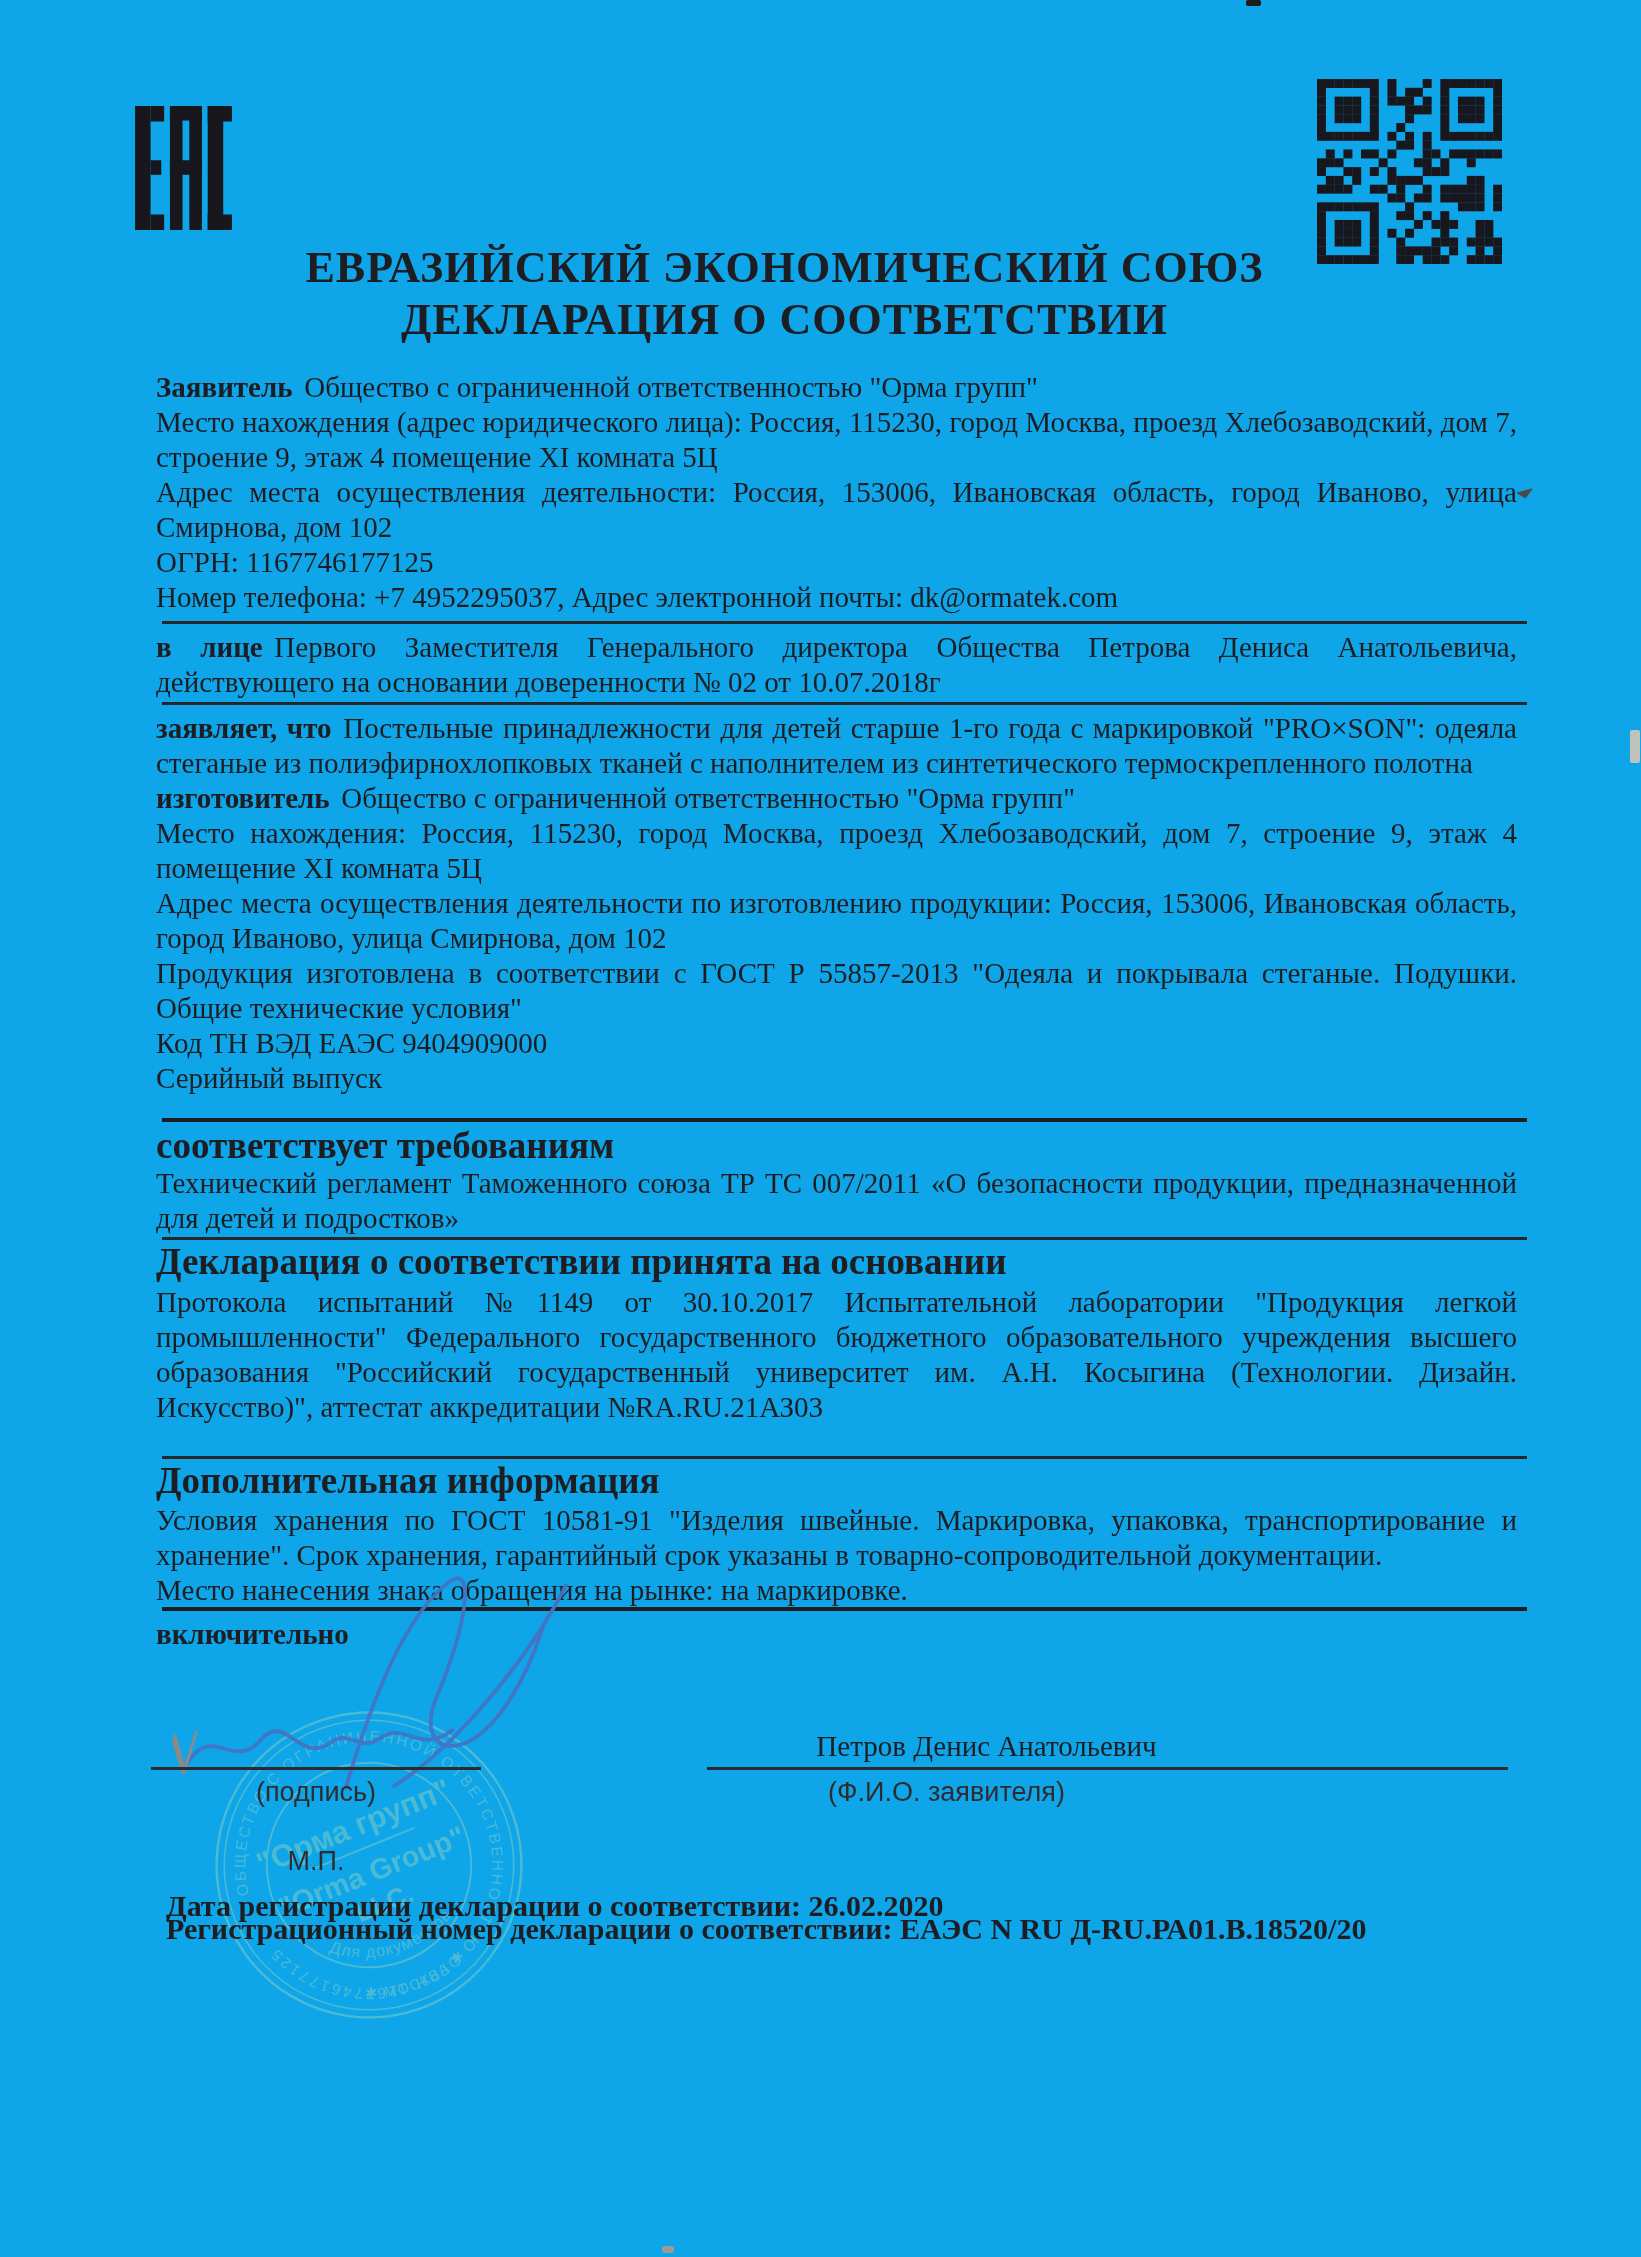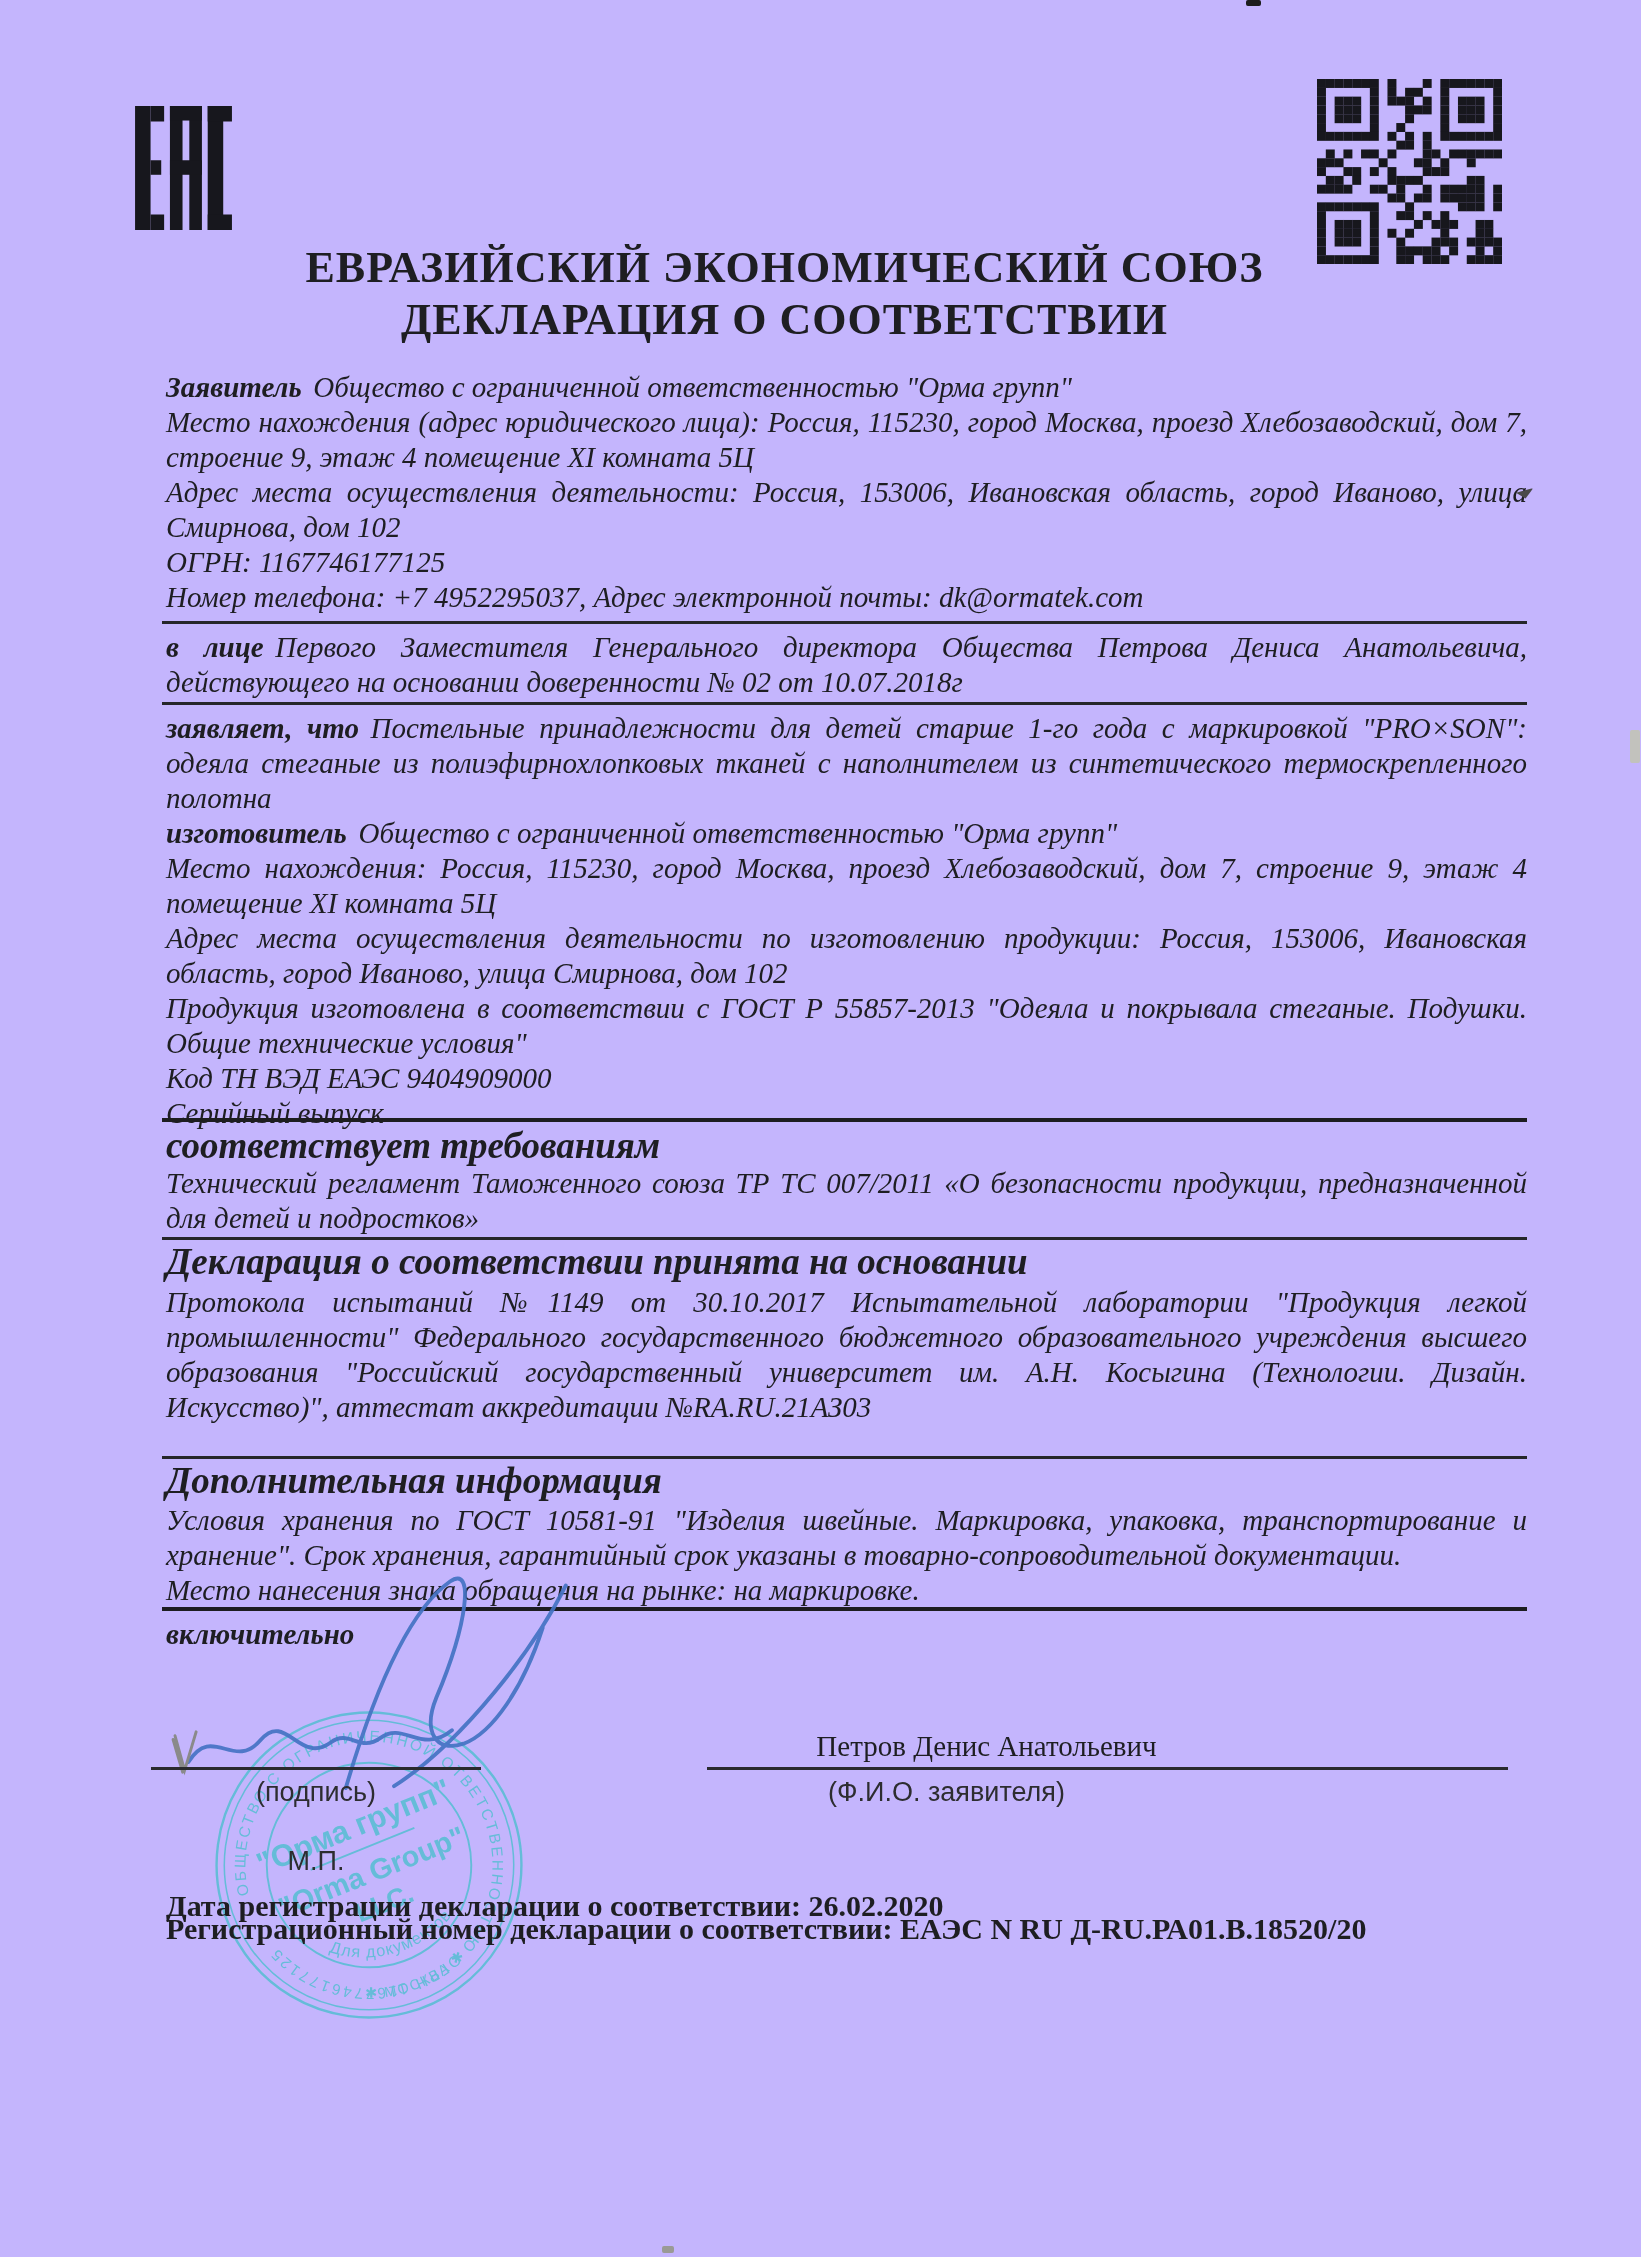--- a/index.html
+++ b/index.html
@@ -1,22 +1,22 @@
 <!DOCTYPE html>
 <html><head>
 <meta charset="utf-8">
 <style>
   html,body{margin:0;padding:0;background:#e9e9e7;}
   .page{
     position:relative; width:1641px; height:2257px; margin:0 auto;
-    background:#c4b5fd; overflow:hidden;
+    background:#0ea5e9; overflow:hidden;
     font-family:"Liberation Serif", serif; color:#1e1e22;
   }
   .abs{position:absolute;}
-  .sec{position:absolute; left:166px; width:1361px;font-style:italic;}
+  .sec{position:absolute; left:156px; width:1361px;}
   .sec p{margin:0; font-size:29px; line-height:35px;}
   .just{text-align:justify;}
   .blabel{font-weight:bold; margin-right:11.6px;}
   .hdr{font-weight:bold; font-size:37px; line-height:35px;}
   .rule{position:absolute; left:162px; width:1365px; background:#26262a; height:2.9px;}
   .rule.thick{height:3.9px; background:#1d1d20;}
   .title{position:absolute; left:126px; width:1317px; text-align:center;
          font-weight:bold; font-size:44px; letter-spacing:1px; line-height:50px;}
   .validity{font-weight:bold; font-size:29px; line-height:37px;}
   .validity .force{text-align:justify; text-align-last:justify;}

